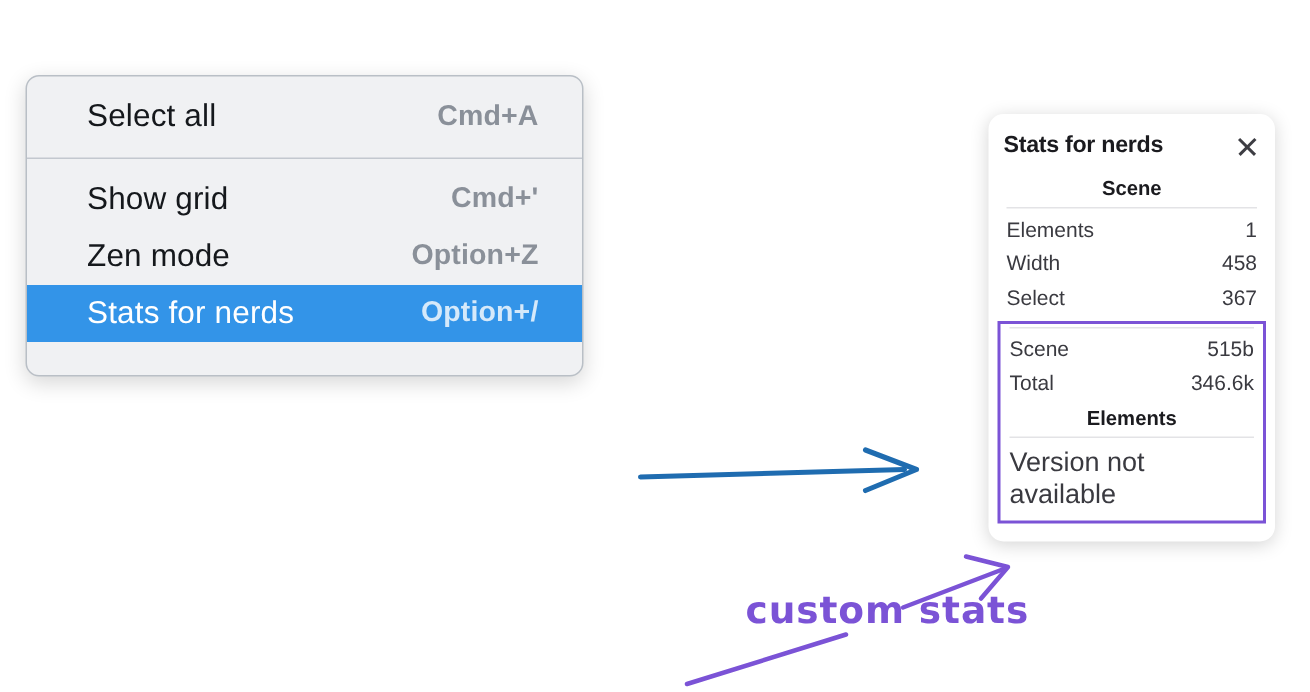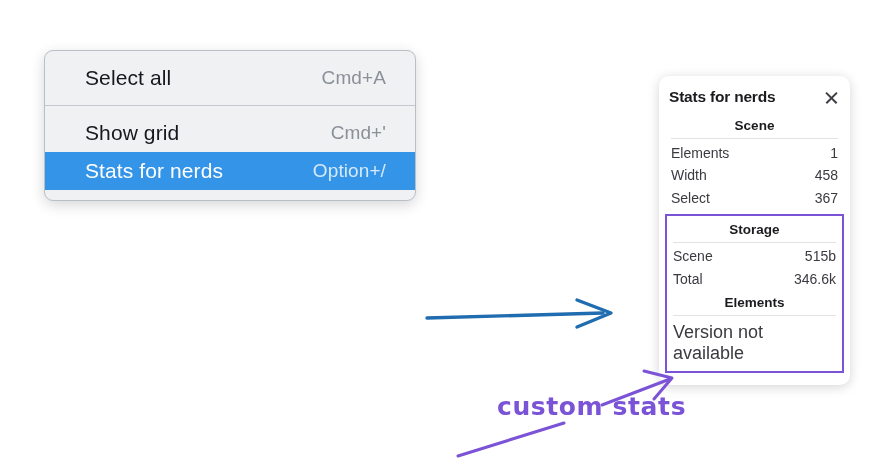--- a/index.html
+++ b/index.html
@@ -12,28 +12,28 @@
     height: 461px;
     position: relative;
     overflow: hidden;
     font-family: "Liberation Sans", sans-serif;
     -webkit-font-smoothing: antialiased;
   }
 
   
   #context-menu {
     position: absolute;
-    left: 44px;
+    left: 17px;
     top: 50px;
     width: 372px;
     background: #f0f1f3;
     border: 1px solid #b9bfc6;
     border-radius: 9px;
     box-shadow: 0 4px 14px rgba(0,0,0,0.16);
-    padding: 8px 0 10px 0;
+    padding: 8px 0 22px 0;
     box-sizing: border-box;
   }
   .menu-group-sep {
     height: 1px;
     background: #c3c8cf;
     margin: 8px 0 8px 0;
   }
   .menu-item {
     display: flex;
     align-items: center;
@@ -45,20 +45,21 @@
   }
   .menu-item .label {
     font-size: 21px;
     color: #15181c;
     letter-spacing: 0.1px;
   }
   .menu-item .shortcut {
     font-size: 19px;
     color: #8a9099;
     letter-spacing: 0.1px;
+    font-weight: bold;
   }
   .menu-item.selected {
     background: #3394e8;
   }
   .menu-item.selected .label {
     color: #ffffff;
   }
   .menu-item.selected .shortcut {
     color: #d5e9fa;
   }
@@ -171,20 +172,24 @@
     </div>
   </div>
 
   <div class="menu-group-sep"></div>
 
   <div>
     <div class="menu-item">
       <span class="label">Show grid</span>
       <span class="shortcut">Cmd+'</span>
     </div>
+    <div class="menu-item">
+      <span class="label">Zen mode</span>
+      <span class="shortcut">Option+Z</span>
+    </div>
     <div class="menu-item selected">
       <span class="label">Stats for nerds</span>
       <span class="shortcut">Option+/</span>
     </div>
   </div>
 
 </div>
 
 <div id="stats-panel">
 
@@ -204,21 +209,20 @@
     <span class="k">Width</span>
     <span class="v">458</span>
   </div>
   <div class="stat-row">
     <span class="k">Select</span>
     <span class="v">367</span>
   </div>
 
   <div id="highlight-box">
 
-    <div class="section-head">Storage</div>
     <div class="section-rule"></div>
 
     <div class="stat-row">
       <span class="k">Scene</span>
       <span class="v">515b</span>
     </div>
     <div class="stat-row">
       <span class="k">Total</span>
       <span class="v">346.6k</span>
     </div>

